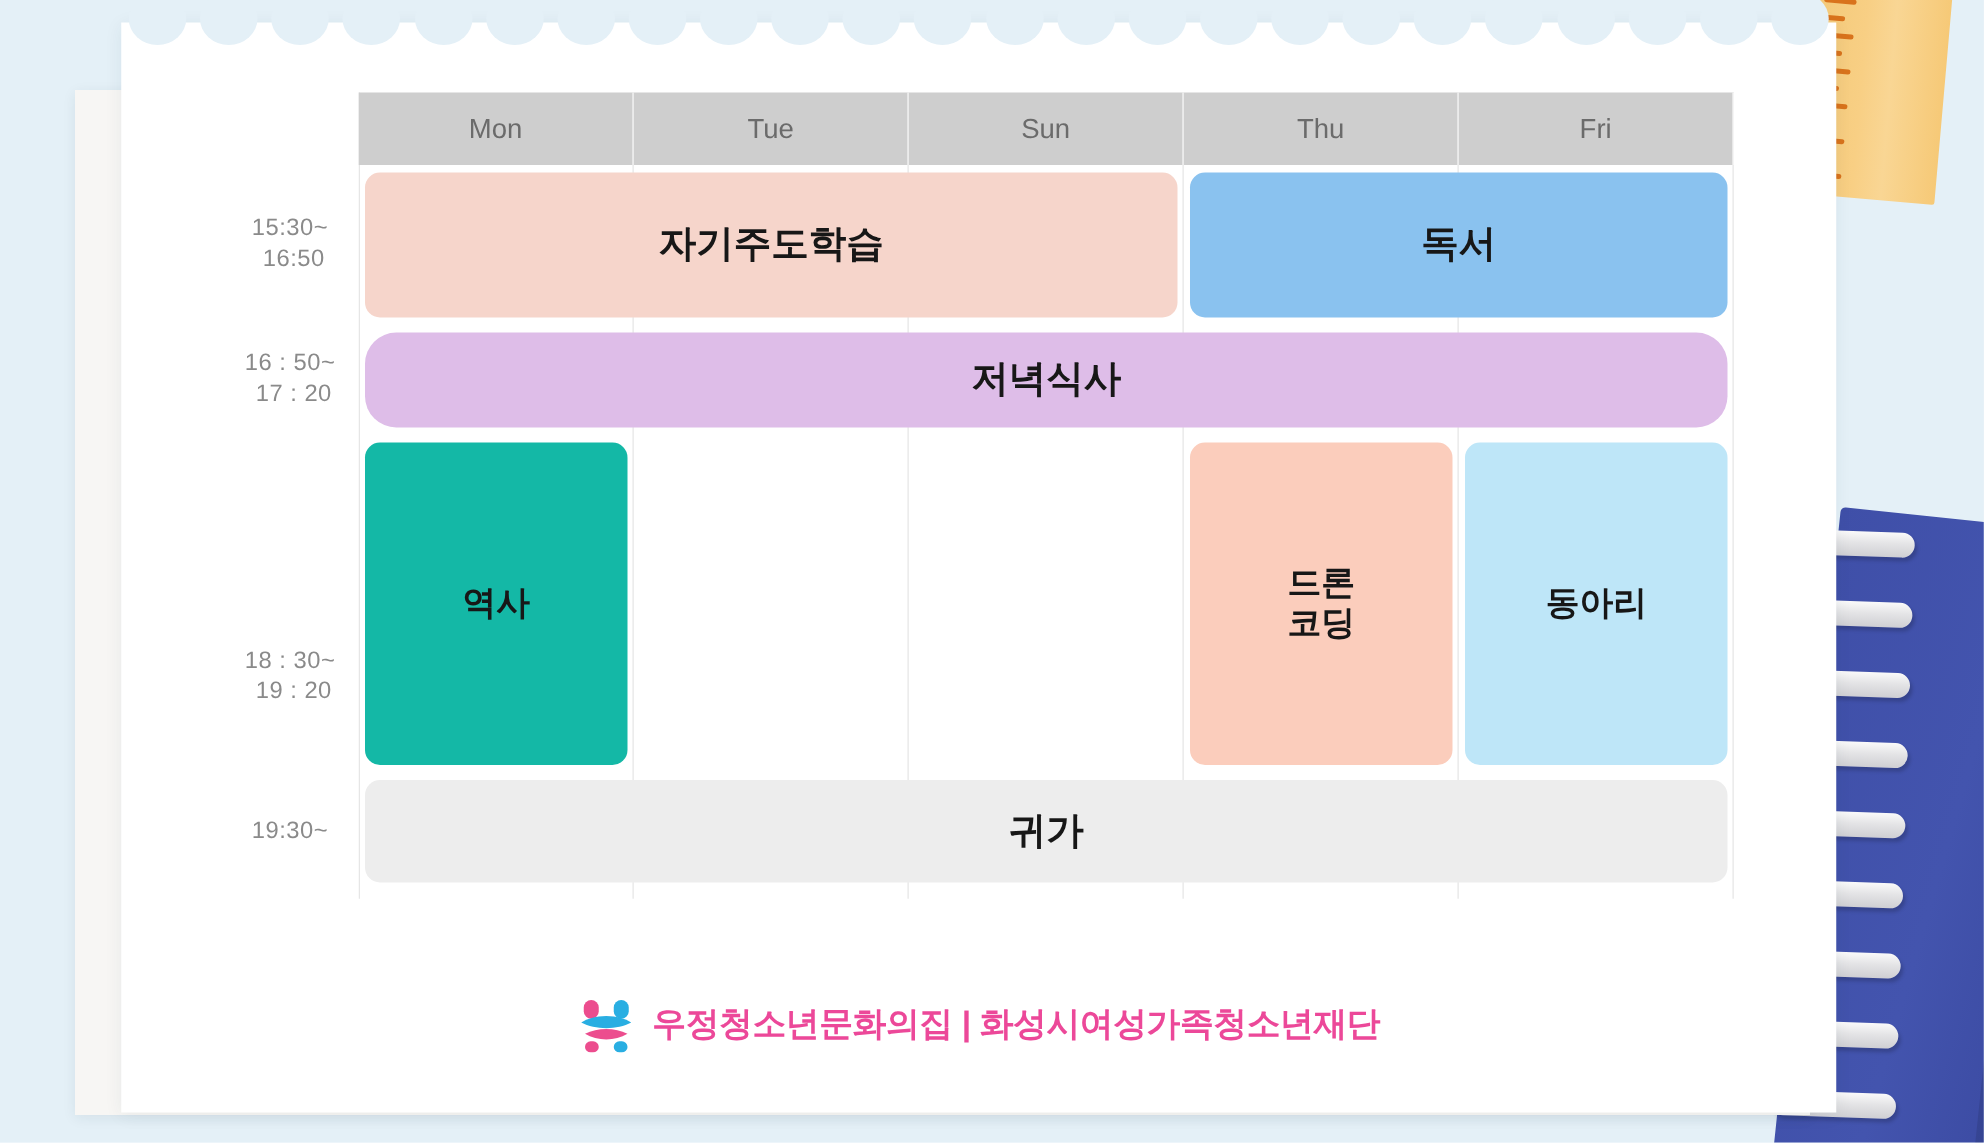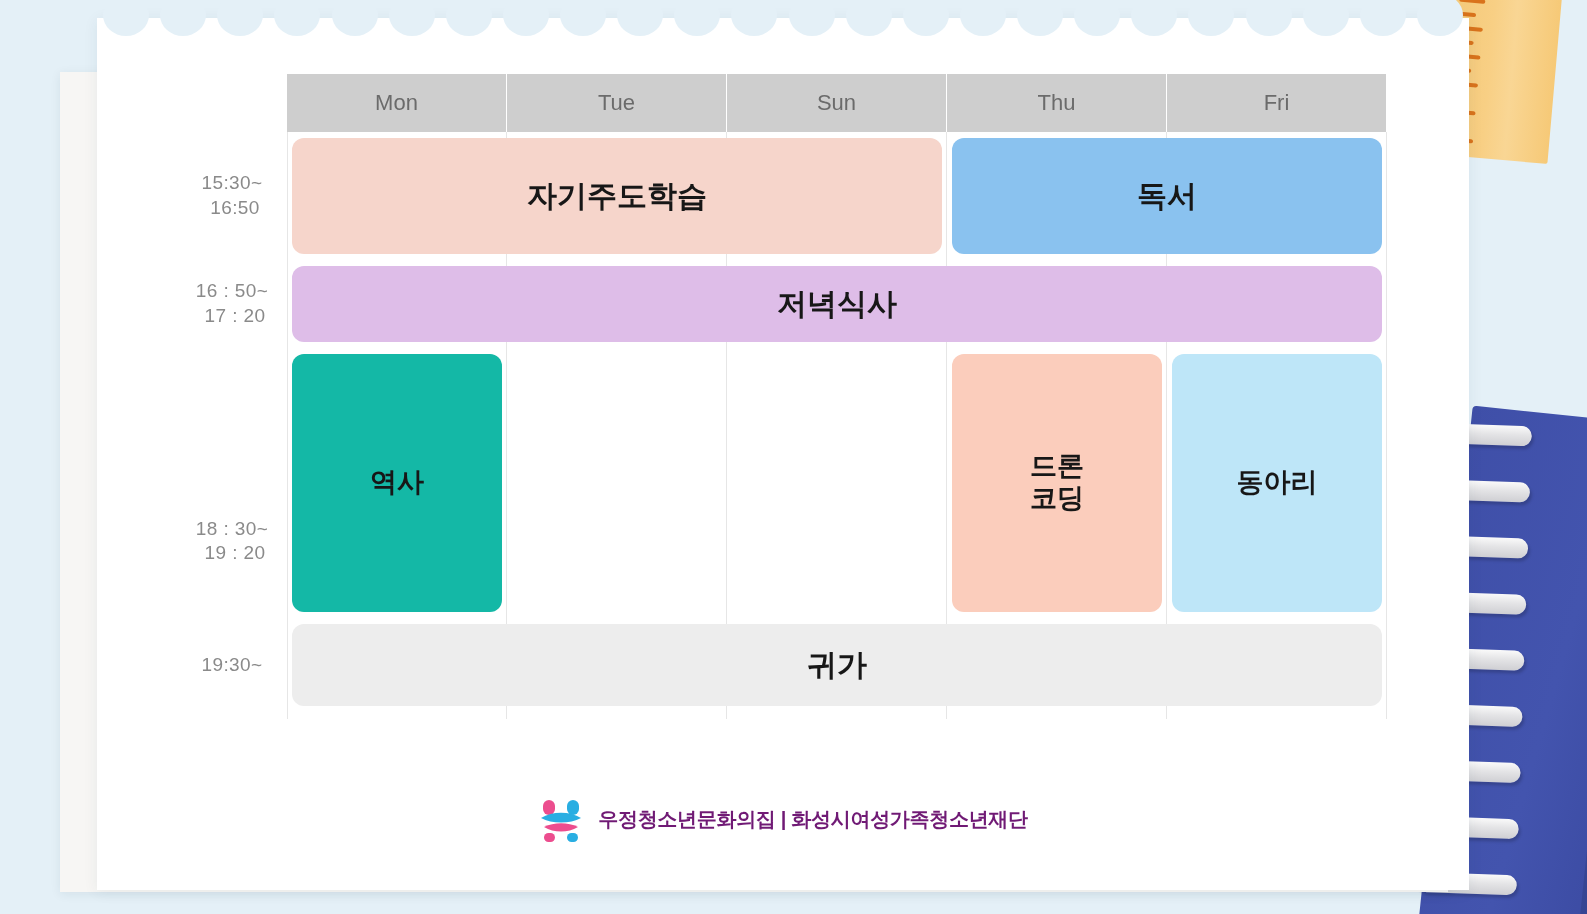--- a/index.html
+++ b/index.html
@@ -223,23 +223,23 @@
     align-items: center;
     justify-content: center;
     gap: 14px;
   }
   .brand-mark {
     width: 46px; height: 46px;
     position: relative;
     flex: 0 0 auto;
   }
   .brand-text {
-    font-size: 20px;
+    font-size: 27px;
     font-weight: 700;
-    color: #701a75;
+    color: #ec4899;
     letter-spacing: -0.3px;
   }
 </style>
 </head>
 <body>
 
 <div class="bg-wash"></div>
 
 <div class="ruler">
   <div class="ruler-body"></div>
@@ -335,21 +335,21 @@
         <div class="timecell" style="grid-area: 5 / 1;">
           <div>19:30~</div>
         </div>
         <div class="slot" style="grid-area: 2 / 2 / auto / span 3;">
           <div class="chip" style="background: rgb(246, 213, 203);">자기주도학습</div>
         </div>
         <div class="slot" style="grid-area: 2 / 5 / auto / span 2;">
           <div class="chip" style="background: rgb(138, 194, 239);">독서</div>
         </div>
         <div class="slot" style="grid-area: 3 / 2 / auto / span 5;">
-          <div class="chip" style="background: rgb(222, 189, 232);">저녁식사</div>
+          <div class="chip" style="background: rgb(222, 189, 232); border-radius: 25px;">저녁식사</div>
         </div>
         <div class="slot" style="grid-area: 4 / 2 / auto / span 1;">
           <div class="chip small" style="background: #14b8a6;">역사</div>
         </div>
         <div class="slot" style="grid-area: 4 / 5 / auto / span 1;">
           <div class="chip small" style="background: rgb(251, 205, 188);">드론
 코딩</div>
         </div>
         <div class="slot" style="grid-area: 4 / 6 / auto / span 1;">
           <div class="chip small" style="background: rgb(190, 230, 248);">동아리</div>

